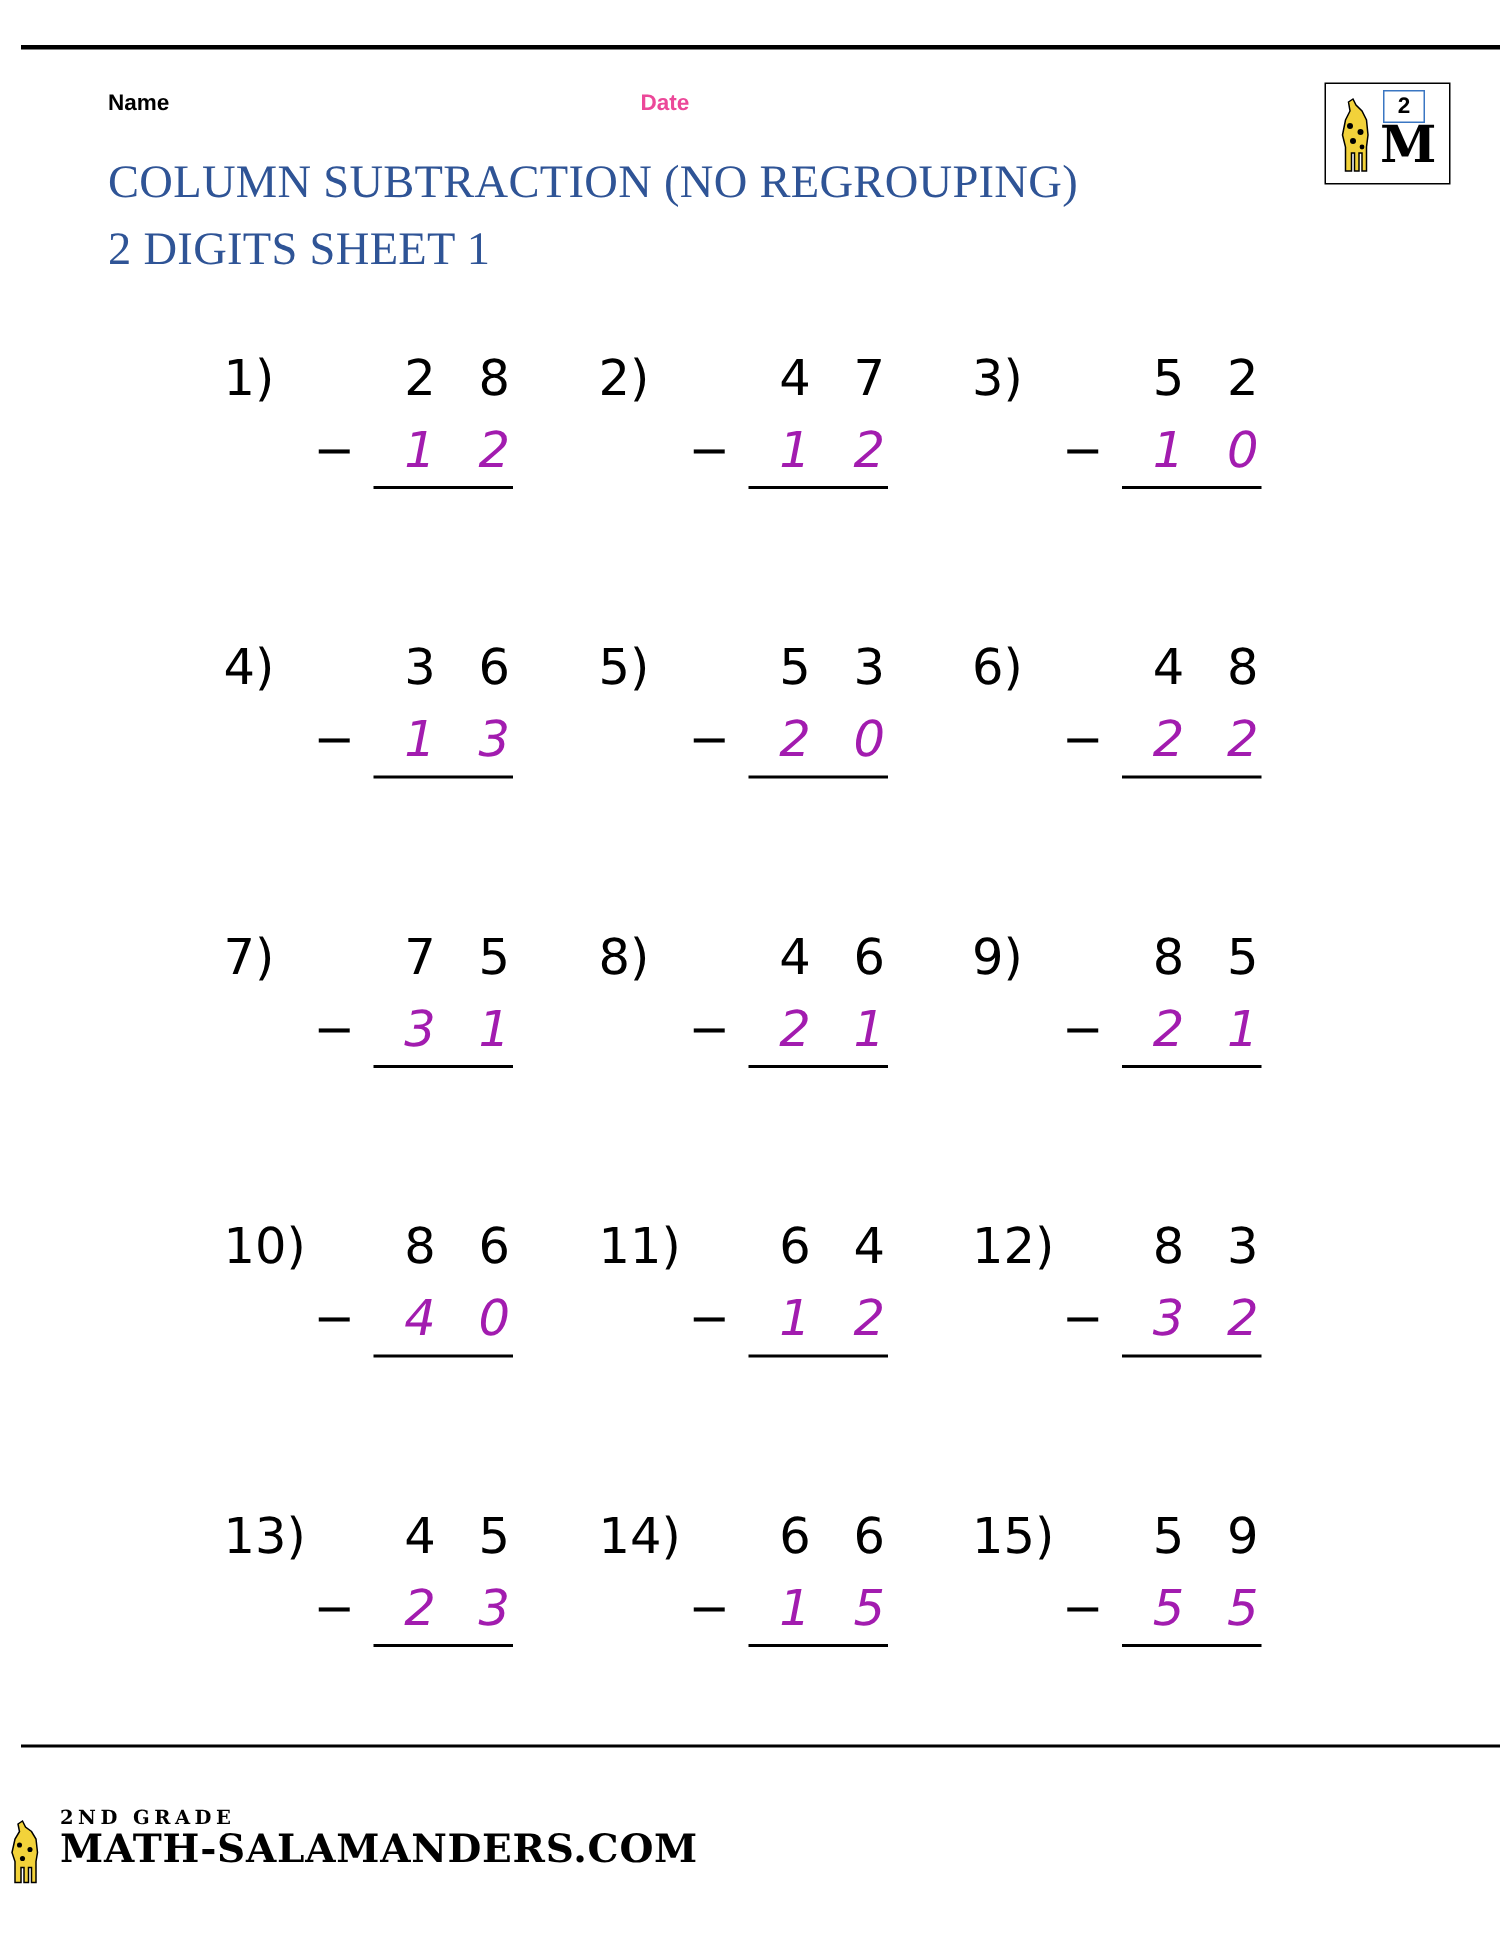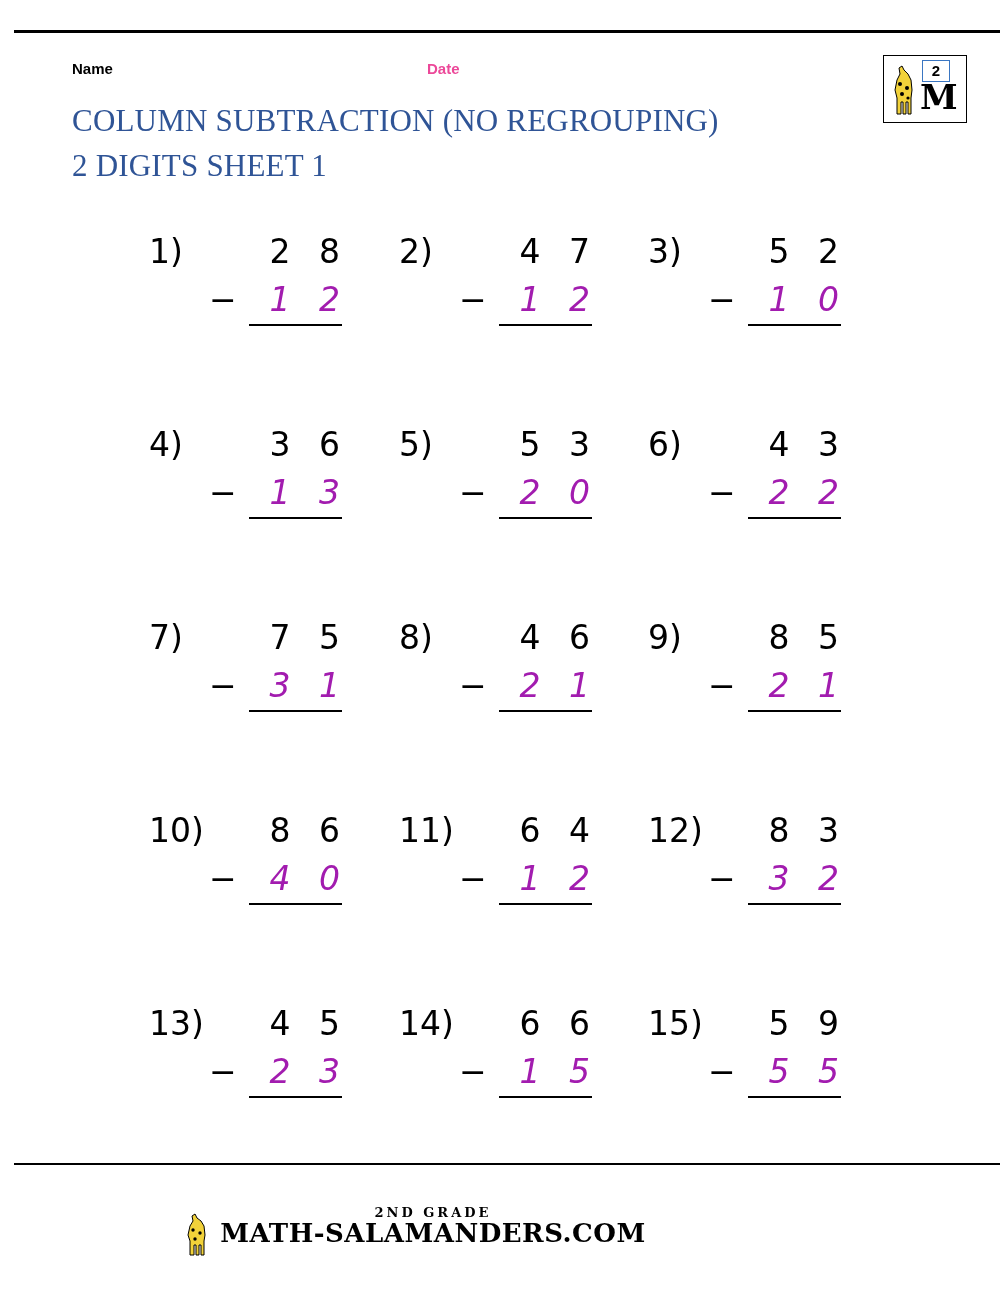--- a/index.html
+++ b/index.html
@@ -197,21 +197,20 @@
   .col1 { left: 135px; }
   .col2 { left: 385px; }
   .col3 { left: 634px; }
 
   
   .footer {
     position: absolute;
     left: 0;
     top: 1205px;
     width: 812px;
-    text-align: center;
   }
   .footer-inner {
     display: inline-block;
     position: relative;
     height: 60px;
   }
   .footer-giraffe {
     position: absolute;
     left: -10px;
     top: 8px;
@@ -297,21 +296,21 @@
       </div>
       <div class="prob col2">
         <div class="num">5)</div>
         <div class="top-num">5 3</div>
         <div class="minus">−</div>
         <div class="bot-num">2 0</div>
         <div class="bar"></div>
       </div>
       <div class="prob col3">
         <div class="num">6)</div>
-        <div class="top-num">4 3</div>
+        <div class="top-num">4 8</div>
         <div class="minus">−</div>
         <div class="bot-num">2 2</div>
         <div class="bar"></div>
       </div>
     </div>
 
     <div class="row">
       <div class="prob col1">
         <div class="num">7)</div>
         <div class="top-num">7 5</div>

